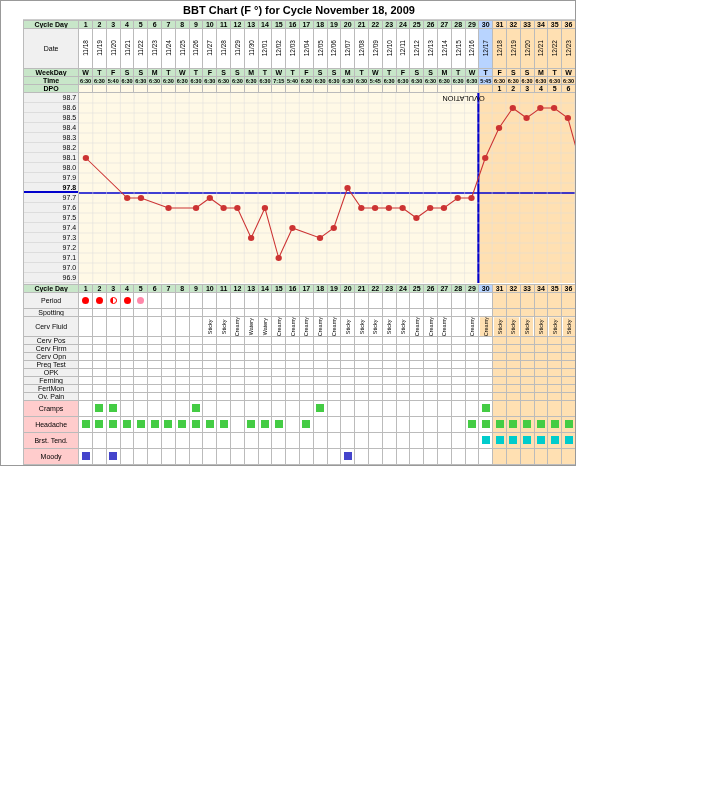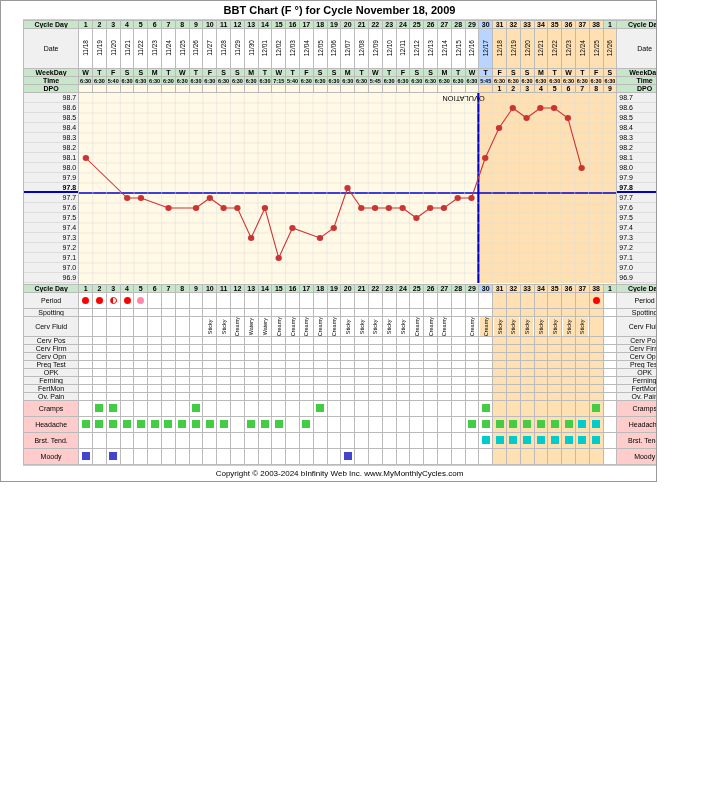--- a/index.html
+++ b/index.html
@@ -1,18 +1,18 @@
 <!DOCTYPE html>
 <html><head>
   <meta charset="utf-8">
   <style>
     * { margin: 0; padding: 0; box-sizing: border-box; }
     body { font-family: Arial, sans-serif; font-size: 9px; background: #fff; width: 710px; }
     
-    .chart-container { width: 657px; background: #fff; border: 1px solid #999; padding-left: 22px; }
+    .chart-container { width: 576px; background: #fff; border: 1px solid #999; padding-left: 22px; }
     
     .title-bar {
       text-align: center;
       font-size: 11px;
       font-weight: bold;
       padding: 3px;
       background: #fff;
       border-bottom: 1px solid #ccc;
     }
     
@@ -1303,14 +1303,13 @@
             <td class="post-ov"></td>
             <td class="post-ov"></td>
             <td></td>
         <td class="row-label-right" style="background:#ffcccc;">Moody</td>
       </tr>
 
     </tbody>
       </table>
   </div>
 
-  <div class="footer">Copyright © 2003-2024 bInfinity Web Inc.   www.MyMonthlyCycles.com</div>
 </div>
 
 </body></html>

